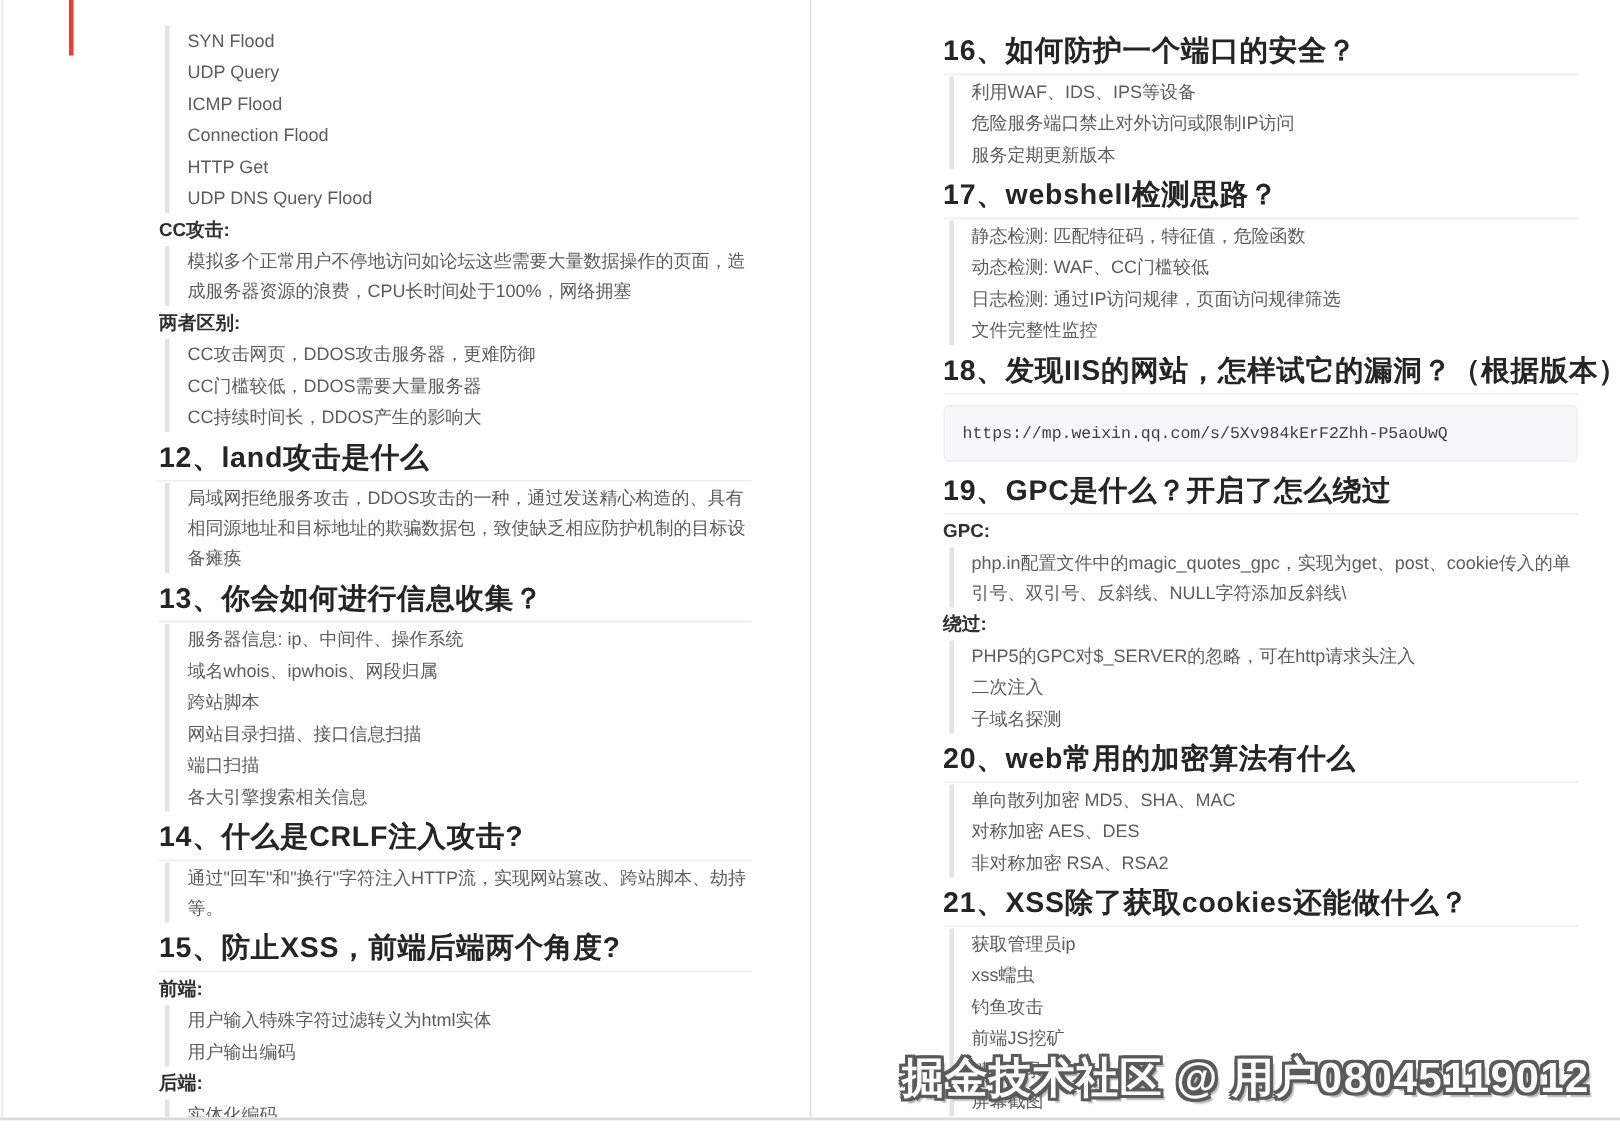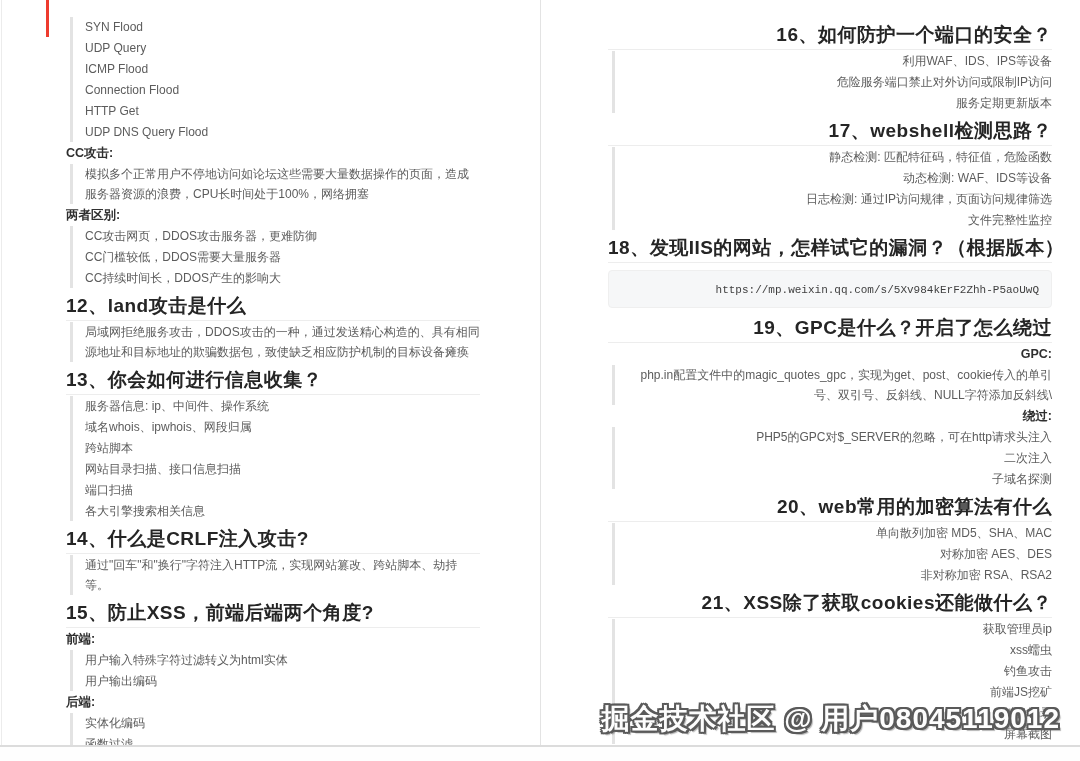--- a/index.html
+++ b/index.html
@@ -4,22 +4,22 @@
 <style>
   * { margin: 0; padding: 0; box-sizing: border-box; }
   html, body { width: 1080px; height: 761px; background: #ffffff; overflow: hidden; }
   body {
     position: relative;
     font-family: "Liberation Sans", "DejaVu Sans", sans-serif;
     color: #5c5c5c;
   }
   .doc { display: flex; width: 1080px; height: 745px; overflow: hidden; }
   .page { width: 540px; height: 745px; overflow: hidden; background: #fff; }
-  .page.left  { padding: 17px 60px 0 66px; }
-  .page.right { padding: 17px 28px 0 68px; text-align: right; }
+  .page.left  { padding: 17px 60px 0 66px; margin-left: 40px; }
+  .page.right { padding: 17px 28px 0 68px; }
 
   .page h2 {
     font-size: 19px;
     font-weight: bold;
     color: #252525;
     line-height: 25px;
     margin: 5px 0 1px 0;
     padding-bottom: 2px;
     border-bottom: 1px solid #ededed;
     letter-spacing: 0.5px;
@@ -152,21 +152,21 @@
   <div class="page right" id="page-right">
       <h2>16、如何防护一个端口的安全？</h2>
       <blockquote>
         <p>利用WAF、IDS、IPS等设备</p>
         <p>危险服务端口禁止对外访问或限制IP访问</p>
         <p>服务定期更新版本</p>
       </blockquote>
       <h2>17、webshell检测思路？</h2>
       <blockquote>
         <p>静态检测: 匹配特征码，特征值，危险函数</p>
-        <p>动态检测: WAF、IDS等设备</p>
+        <p>动态检测: WAF、CC门槛较低</p>
         <p>日志检测: 通过IP访问规律，页面访问规律筛选</p>
         <p>文件完整性监控</p>
       </blockquote>
       <h2>18、发现IIS的网站，怎样试它的漏洞？（根据版本）</h2>
       <pre class="code"><code>https://mp.weixin.qq.com/s/5Xv984kErF2Zhh-P5aoUwQ</code></pre>
       <h2>19、GPC是什么？开启了怎么绕过</h2>
       <p class="label">GPC:</p>
       <blockquote>
         <p>php.in配置文件中的magic_quotes_gpc，实现为get、post、cookie传入的单引号、双引号、反斜线、NULL字符添加反斜线\</p>
       </blockquote>

